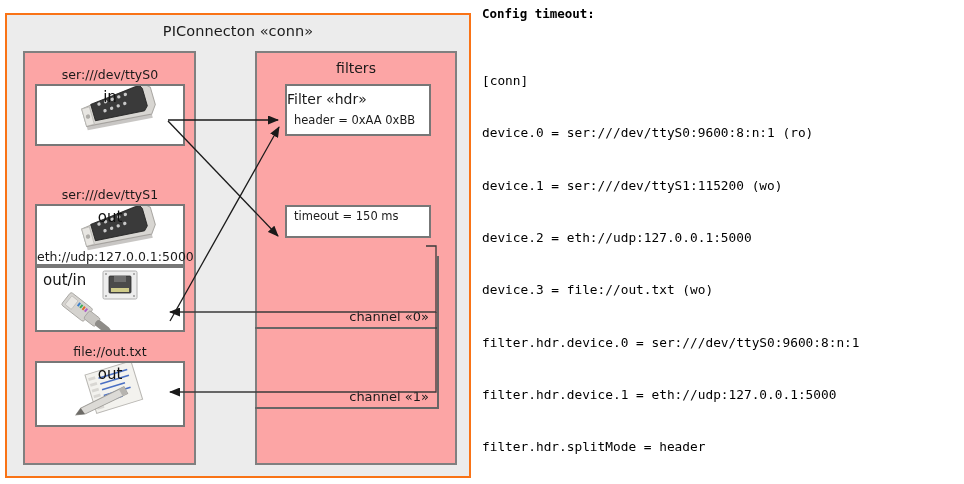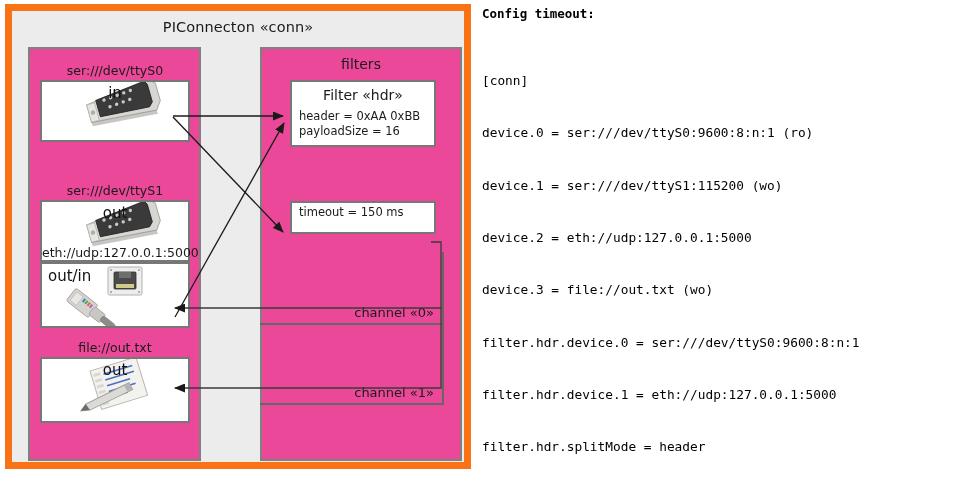--- a/index.html
+++ b/index.html
@@ -16,40 +16,40 @@
   }
   #root {
     position: absolute;
     left: 0; top: 0;
     width: 964px; height: 484px;
   }
 
   
   .outer-frame {
     position: absolute;
-    left: 5px; top: 4px;
+    left: 5px; top: 13px;
     width: 466px; height: 465px;
     background: #ececec;
-    border: 7px solid #f97316;
+    border: 2px solid #f97316;
     box-sizing: border-box;
   }
   .diagram-title {
     position: absolute;
     left: 0; top: 8px;
     width: 100%;
     text-align: center;
     font-size: 14.5px;
     color: #1a1a1a;
     letter-spacing: 0.1px;
   }
 
   
   .panel {
     position: absolute;
-    background: #ec4899;
+    background: #fca5a5;
     border: 2px solid #808080;
     box-sizing: border-box;
   }
   .devices-panel { left: 16px;  top: 36px;  width: 173px; height: 414px; }
   .filters-panel { left: 248px; top: 36px;  width: 202px; height: 414px; }
   .panel-title {
     position: absolute;
     left: 0; top: 7px;
     width: 100%;
     text-align: center;
@@ -104,21 +104,21 @@
   
   .filter-box {
     position: absolute;
     left: 28px;
     width: 146px;
     background: #ffffff;
     border: 2px solid #777777;
     box-sizing: border-box;
   }
   .filter-title {
-    text-align: center;
+    text-align: left;
     font-size: 14px;
     color: #1a1a1a;
     padding-top: 5px;
     padding-bottom: 4px;
   }
   .filter-attrs {
     font-size: 11.5px;
     color: #1a1a1a;
     padding: 2px 0 6px 7px;
     line-height: 15px;
@@ -305,21 +305,20 @@
       </div>
     </div>
 
     <div class="panel filters-panel">
       <div class="panel-title">filters</div>
 
       <div class="filter-box" style="top:31px;">
         <div class="filter-title">Filter «hdr»</div>
         <div class="filter-attrs">
           <div>header = 0xAA 0xBB</div>
-          <div>payloadSize = 16</div>
         </div>
       </div>
 
       <div class="filter-box" style="top:152px;">
         <div class="filter-attrs" style="padding-bottom:12px;">
           <div>timeout = 150 ms</div>
         </div>
       </div>
 
       <div class="channel-box" style="left:-2px; top:203px; width:184px; height:73px; border-left:none; border-top:none;">

